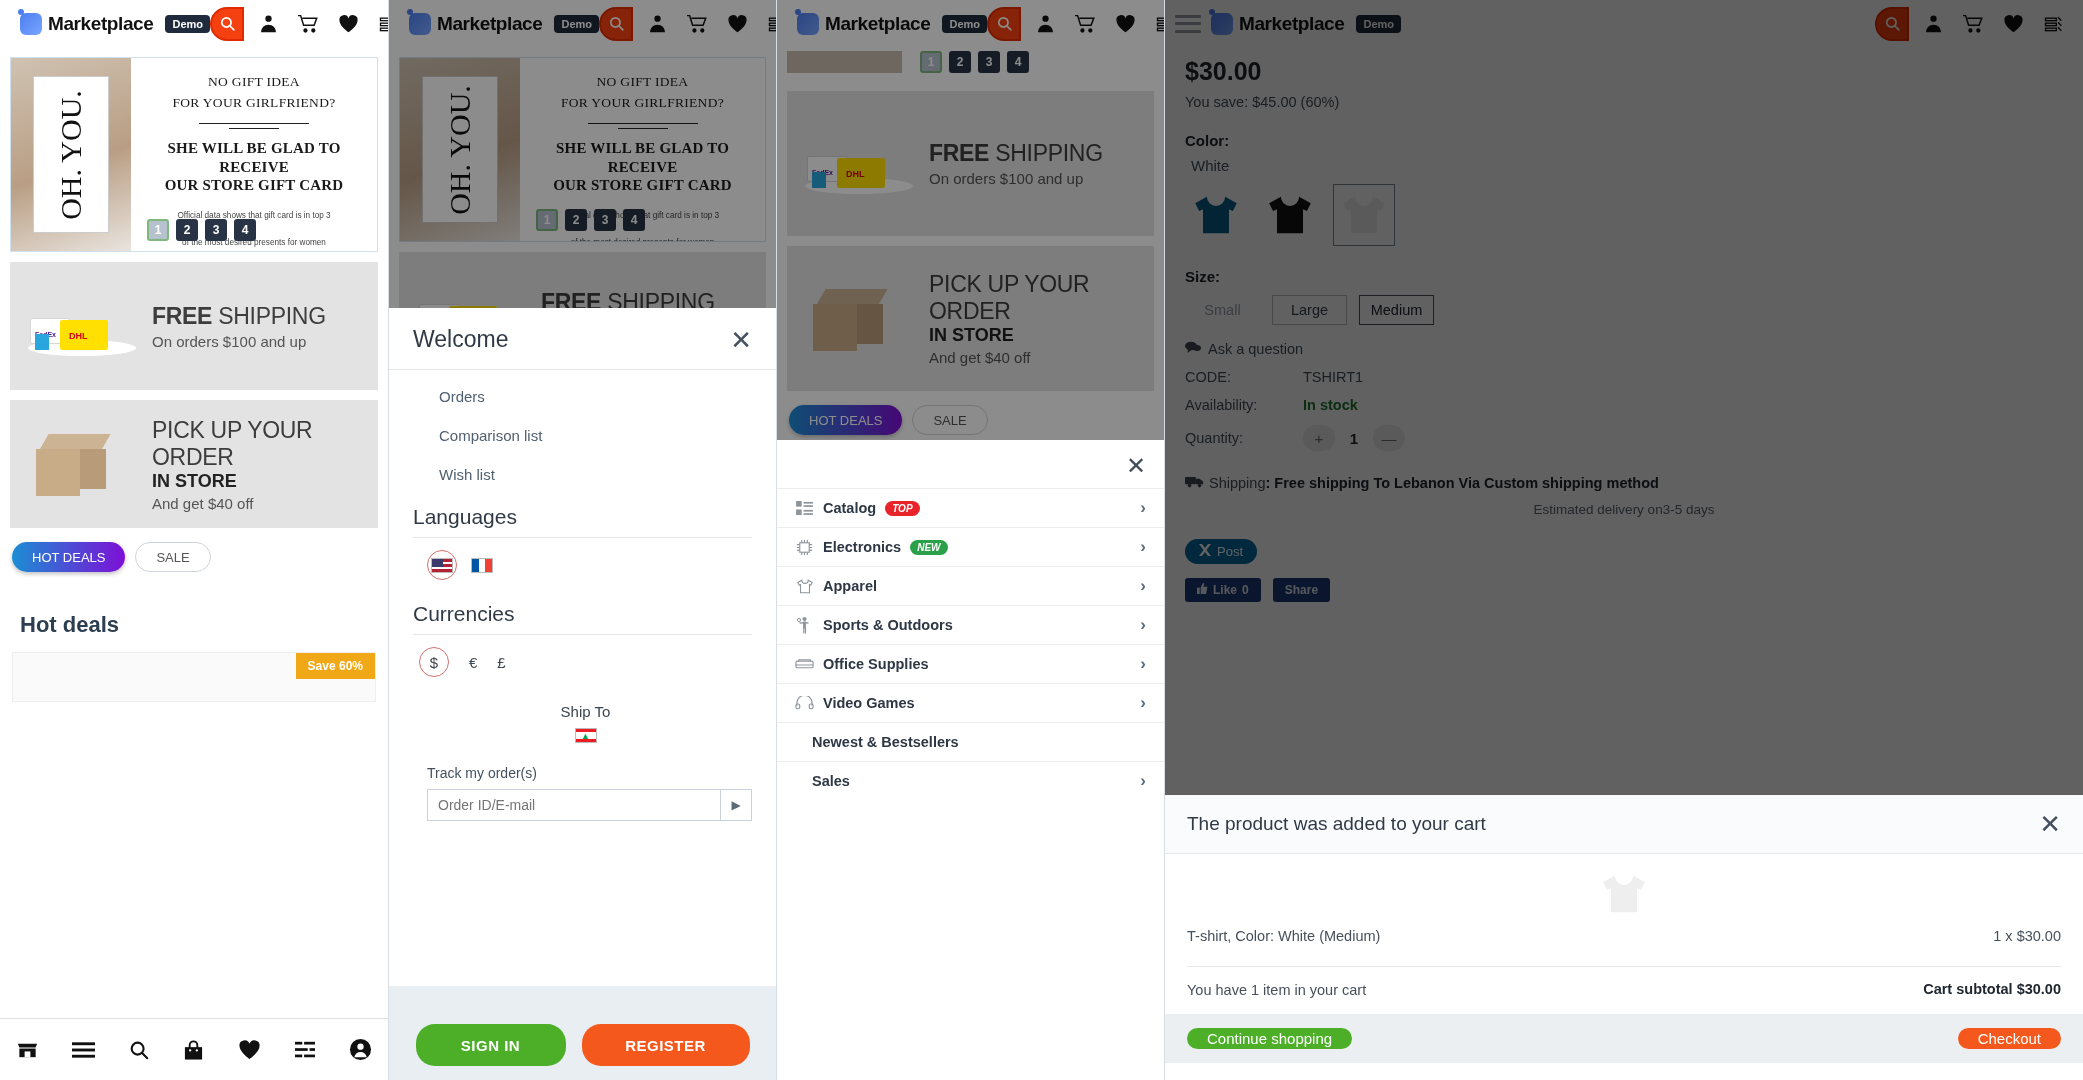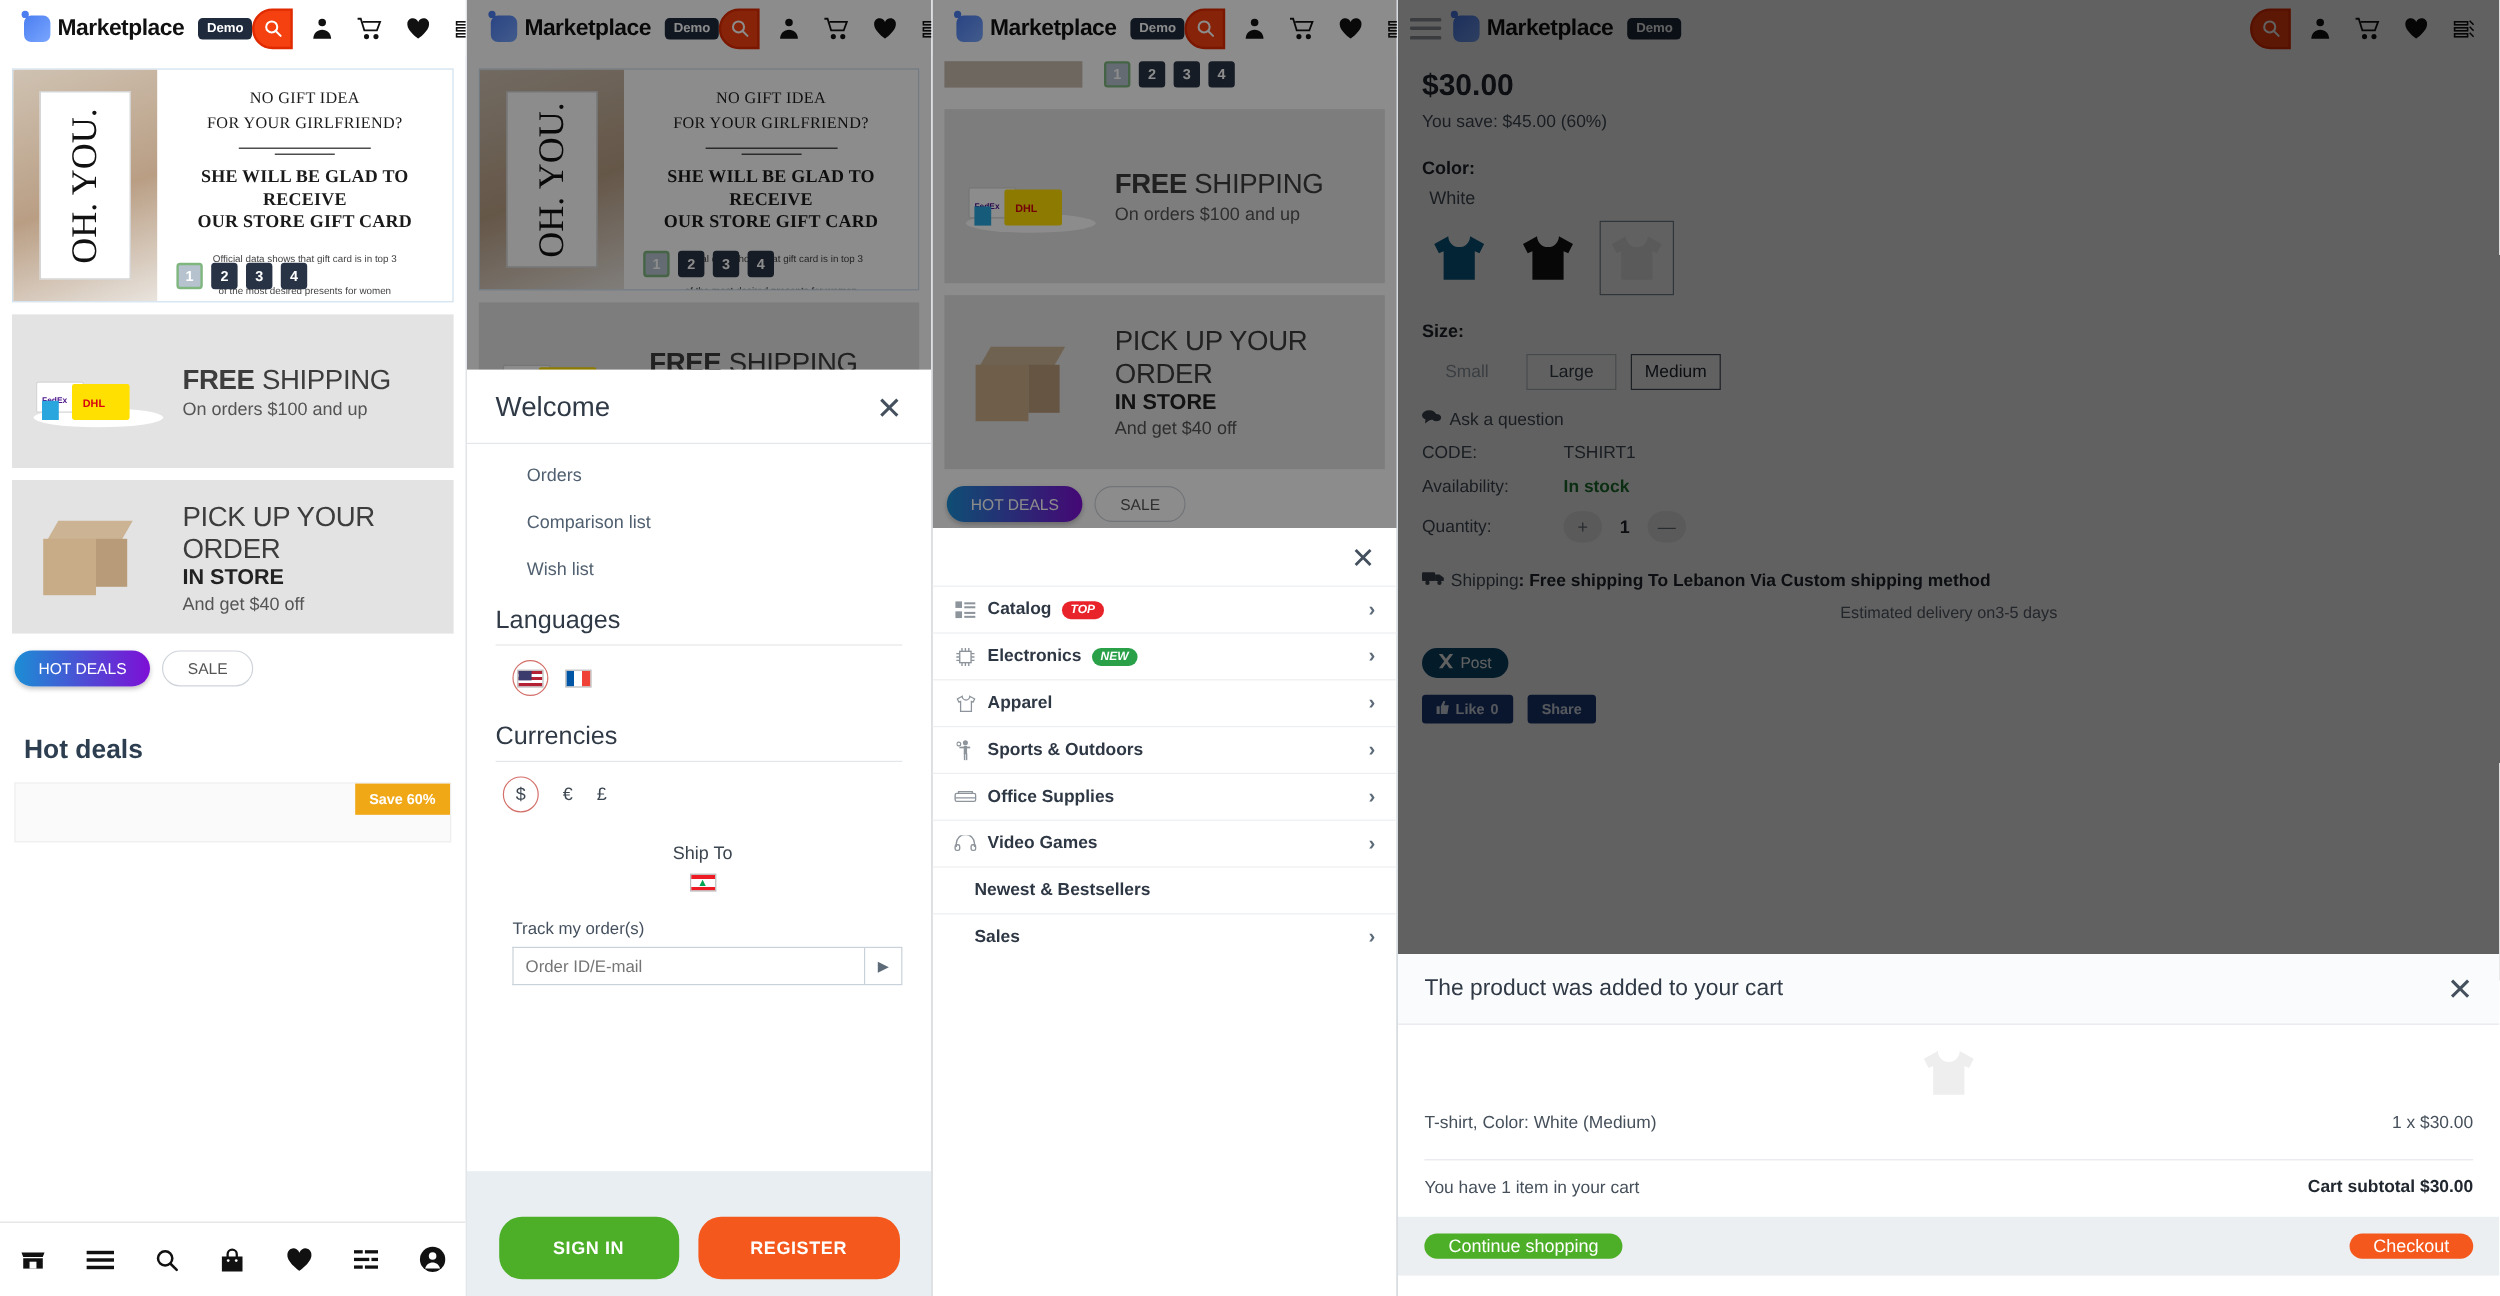--- a/index.html
+++ b/index.html
@@ -136,21 +136,21 @@
   .track-lbl { font-size:14px;color:#44505e;margin:22px 0 8px 14px; }
   .track-row { display:flex; margin-left:14px; }
   .track-row input { flex:1; height:32px; border:1px solid #c9d2da; border-right:none;
                      padding:0 10px; font-size:14px; color:#8d98a4;
                      font-family:"Liberation Sans",sans-serif; }
   .track-go { width:32px;height:32px;border:1px solid #c9d2da;background:#fff;
               display:flex;align-items:center;justify-content:center;cursor:pointer;
               color:#5d6b79;font-size:12px; }
   .sheet-foot { background:#e8eef2; display:flex; gap:16px; padding:14px 22px;
                 justify-content:center; }
-  .btn { height:52px;border-radius:19px;border:none;color:#fff;font-size:15px;
+  .btn { height:42px;border-radius:19px;border:none;color:#fff;font-size:15px;
          font-weight:bold;letter-spacing:.5px;cursor:pointer;
          font-family:"Liberation Sans",sans-serif;margin-top:24px; }
   .btn-signin { background:#4caf27; width:150px; }
   .btn-register { background:#f4581c; width:168px; }
 
   
   .menu-sheet { position:absolute; left:0; right:0; bottom:0; top:440px; background:#fff;
                 z-index:25; display:flex; flex-direction:column; }
   .menu-x { display:flex; justify-content:flex-end; padding:14px 18px 10px; }
   .menu-x span { font-size:24px;color:#44505e;cursor:pointer;line-height:1;font-weight:300;}
@@ -189,21 +189,21 @@
   .kv .v { color:#46505b; }
   .kv .v.stock { color:#1f7a34; font-weight:bold; }
   .qty { display:flex;align-items:center;gap:6px; }
   .qbtn { width:32px;height:26px;border-radius:13px;background:#ececec;display:flex;
           align-items:center;justify-content:center;color:#6b737c;font-size:15px;
           cursor:pointer; }
   .qval { font-size:15px;font-weight:bold;color:#20272f;width:26px;text-align:center; }
   .ship-line { margin-top:22px; font-size:14.5px; color:#46505b; line-height:1.45; }
   .ship-line b { color:#20272f; }
   .ship-eta { text-align:center; font-size:13.5px; color:#5c6671; margin-top:8px; }
-  .xpost { display:inline-flex;align-items:center;gap:6px;background:#0c4a6e;color:#fff;
+  .xpost { display:inline-flex;align-items:center;gap:6px;background:#0369a1;color:#fff;
            border-radius:15px;padding:5px 14px;font-size:13px;margin-top:22px;
            cursor:pointer; }
   .fbrow { display:flex; gap:12px; margin-top:14px; }
   .fbbtn { background:#1b3b7a;color:#dfe6f2;font-size:12px;font-weight:bold;
            border-radius:3px;padding:5px 12px;display:flex;gap:5px;
            cursor:pointer; }
 
   
   .cart-pop { position:absolute; left:0; right:0; bottom:0; background:#fff; z-index:30;
               display:flex; flex-direction:column; }

